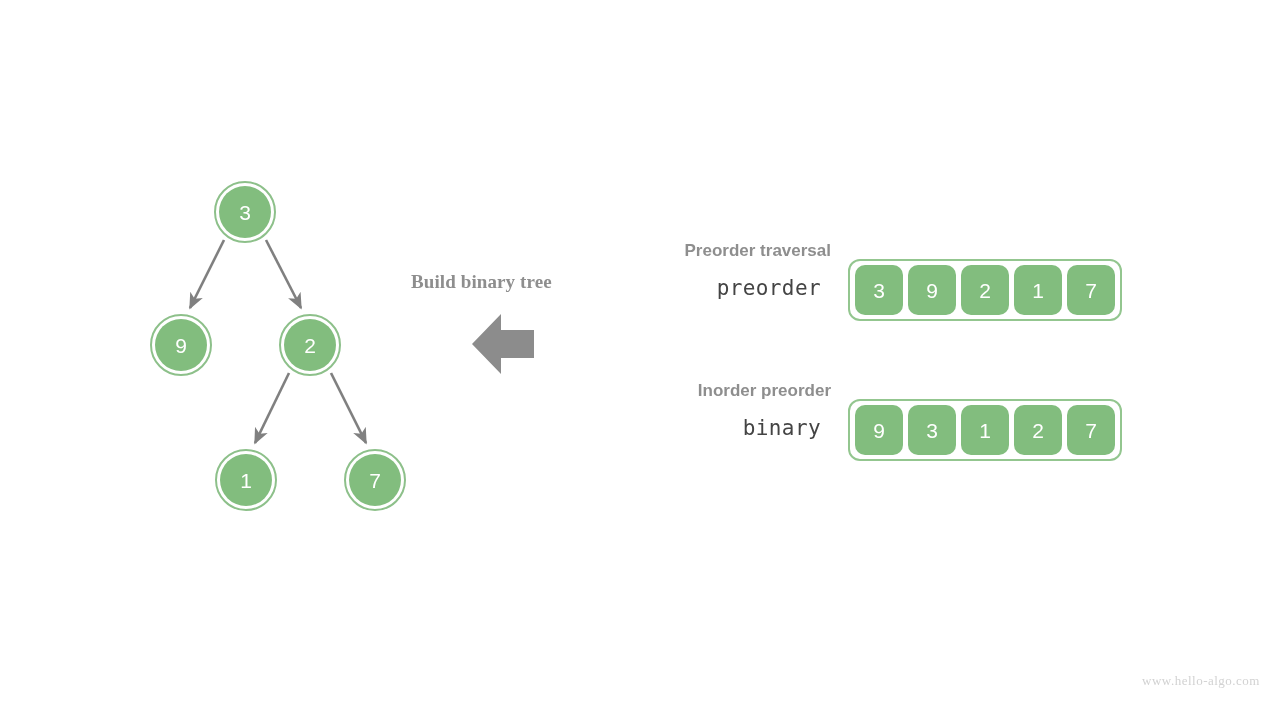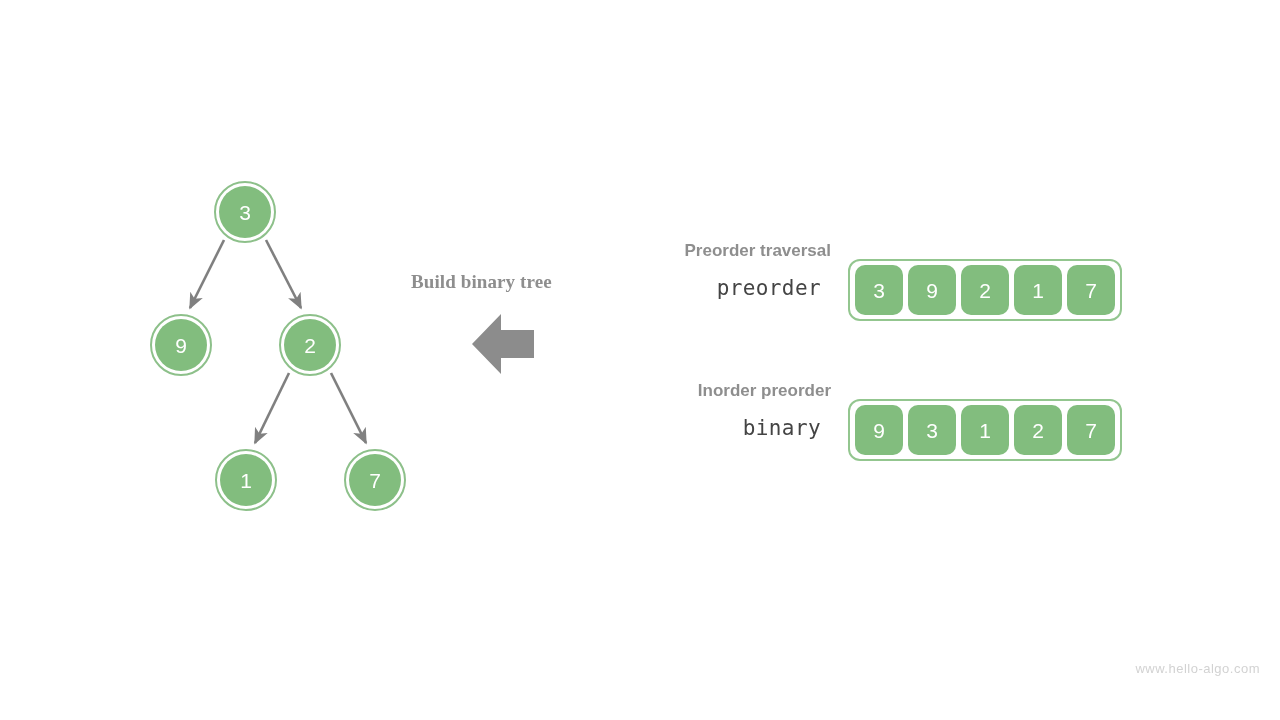--- a/index.html
+++ b/index.html
@@ -115,24 +115,24 @@
     justify-content: center;
     font-size: 21px;
     font-family: "Liberation Sans", sans-serif;
     line-height: 1;
   }
 
   
   #watermark {
     position: absolute;
     right: 20px;
-    bottom: 44px;
+    bottom: 31px;
     font-size: 13px;
     color: #d2d2d2;
-    font-family: Liberation Sans, sans-serif;
+    font-family: Liberation Serif, serif;
     letter-spacing: 0.5px;
     white-space: nowrap;
   }
 </style>
 </head>
 <body>
 
 <div id="canvas">
 
   <svg id="tree-svg" viewBox="0 0 1280 720">

